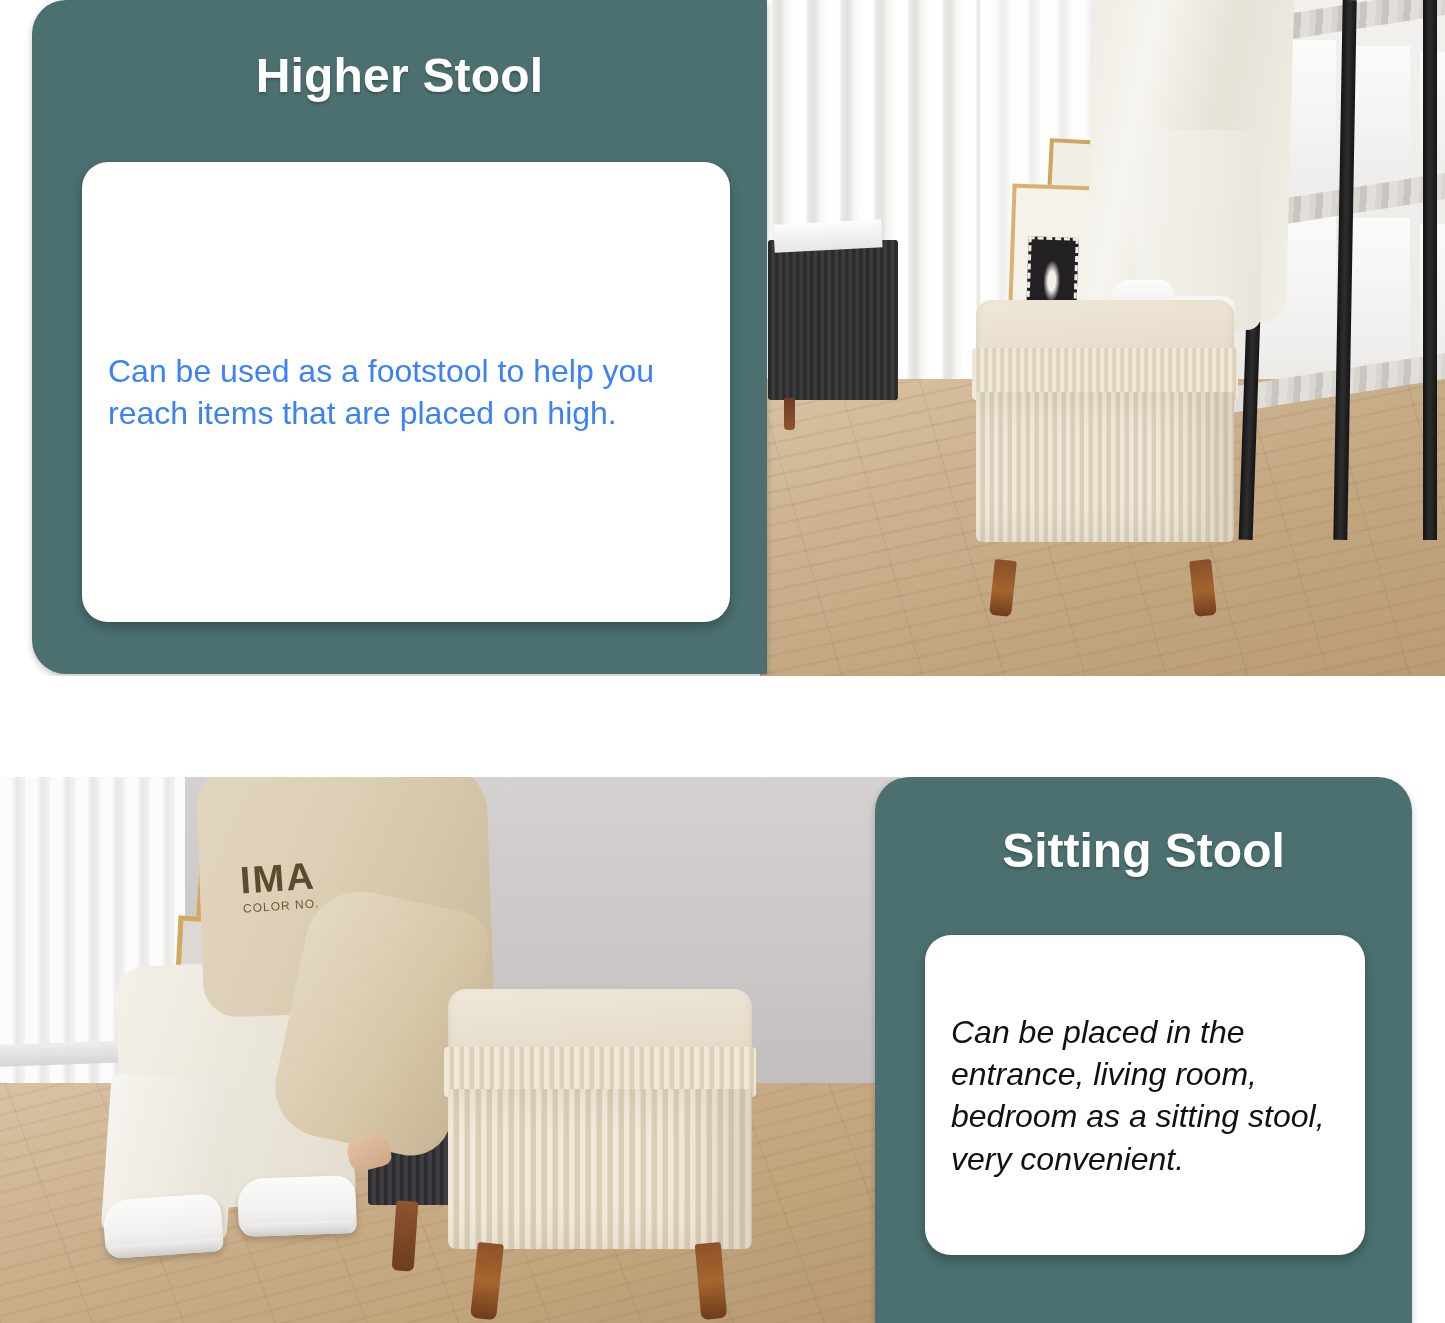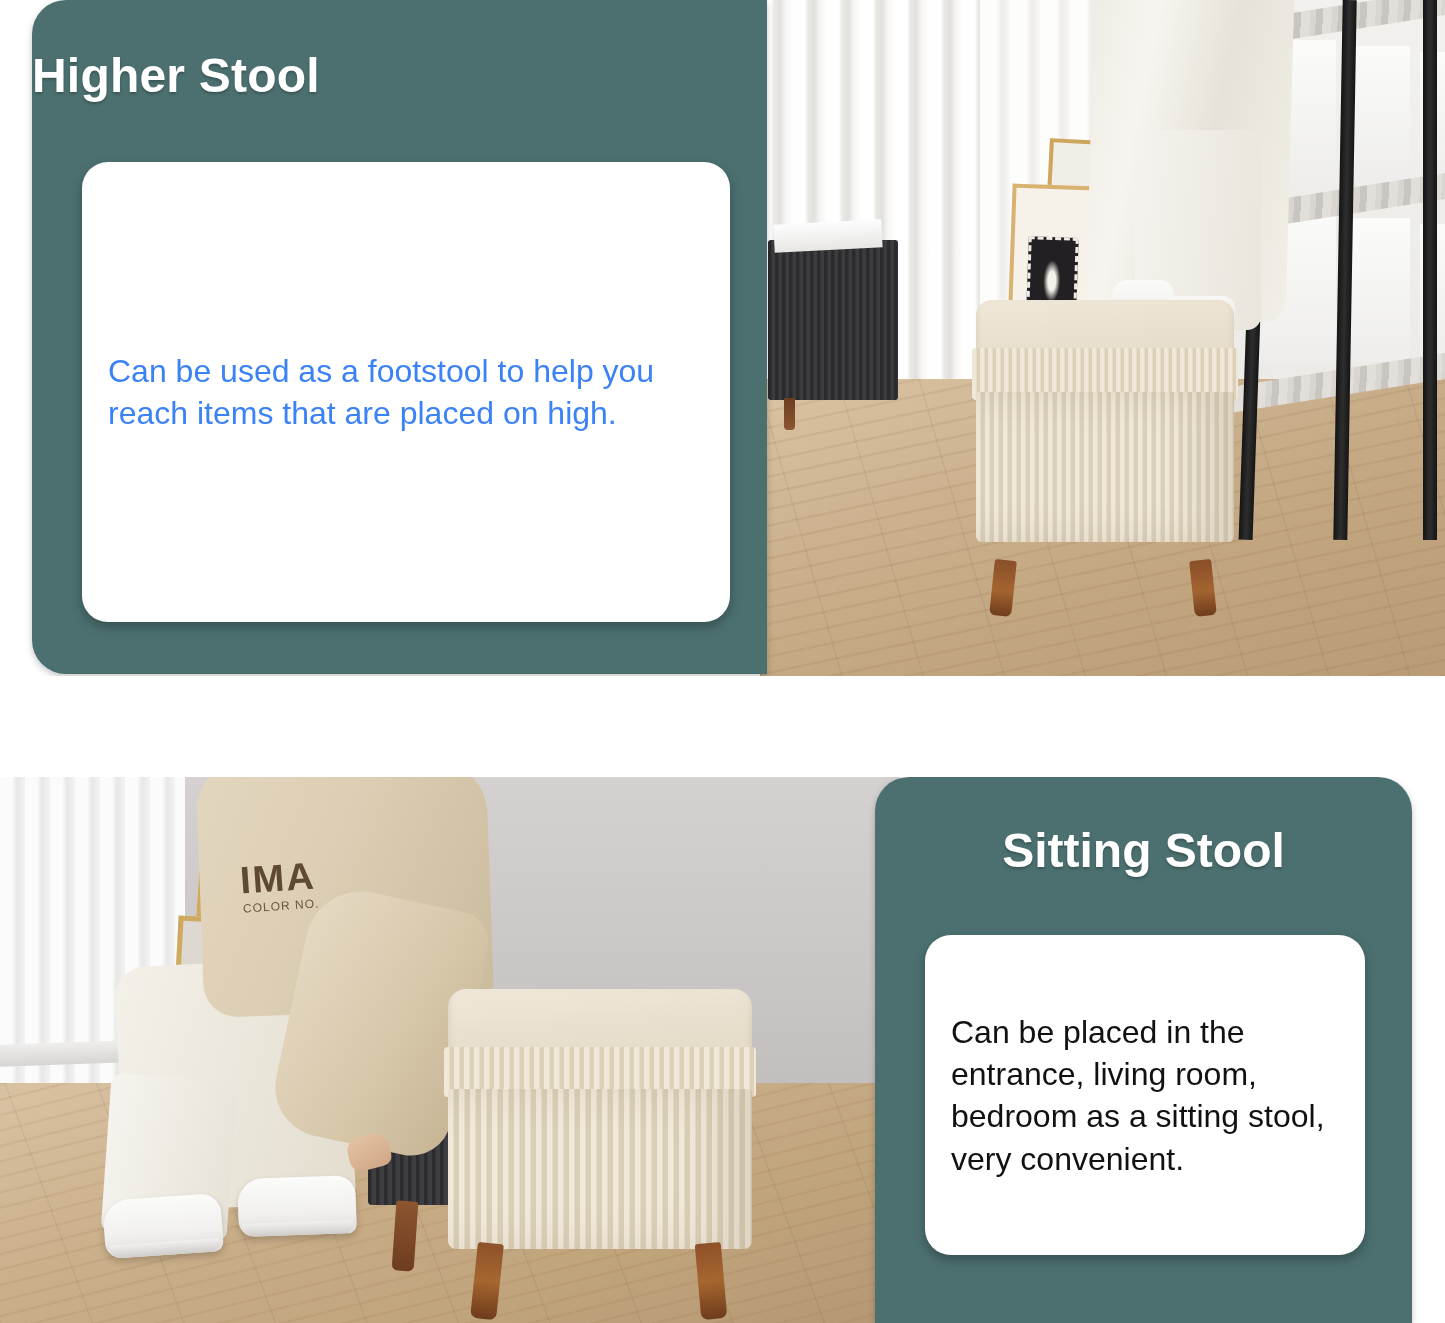--- a/index.html
+++ b/index.html
@@ -180,20 +180,21 @@
     position: absolute;
     left: 32px; top: 0;
     width: 735px; height: 674px;
     background: #4c7070;
     border-radius: 34px 0 0 34px;
     box-shadow: 0 3px 7px rgba(0,0,0,0.22);
   }
   .title-top {
     position: absolute;
     left: 0; right: 0; top: 48px;
+    text-align: center;
     color: #ffffff;
     font-size: 48px;
     font-weight: bold;
     letter-spacing: 0.2px;
     font-family: "Liberation Sans", sans-serif;
     text-shadow: 0 2px 3px rgba(0,0,0,0.25);
   }
   .card-top {
     position: absolute;
     left: 50px; top: 162px;
@@ -390,20 +391,21 @@
     box-shadow: 0 5px 12px rgba(0,0,0,0.28);
   }
   .body-bottom {
     position: absolute;
     left: 26px; right: 18px; top: 50%;
     transform: translateY(-50%);
     color: #111111;
     font-size: 32px;
     line-height: 1.32;
     font-family: "Liberation Sans", sans-serif;
+    font-style: italic;
   }
 </style>
 </head>
 <body>
 
 <div class="page">
 
   <div class="section-top">
 
     <div class="photo-top">

